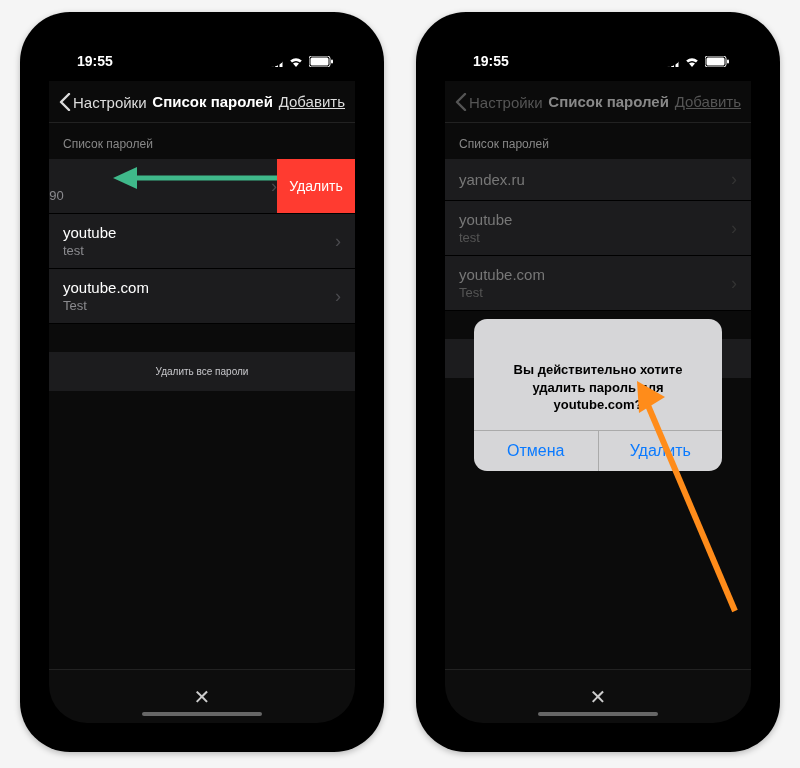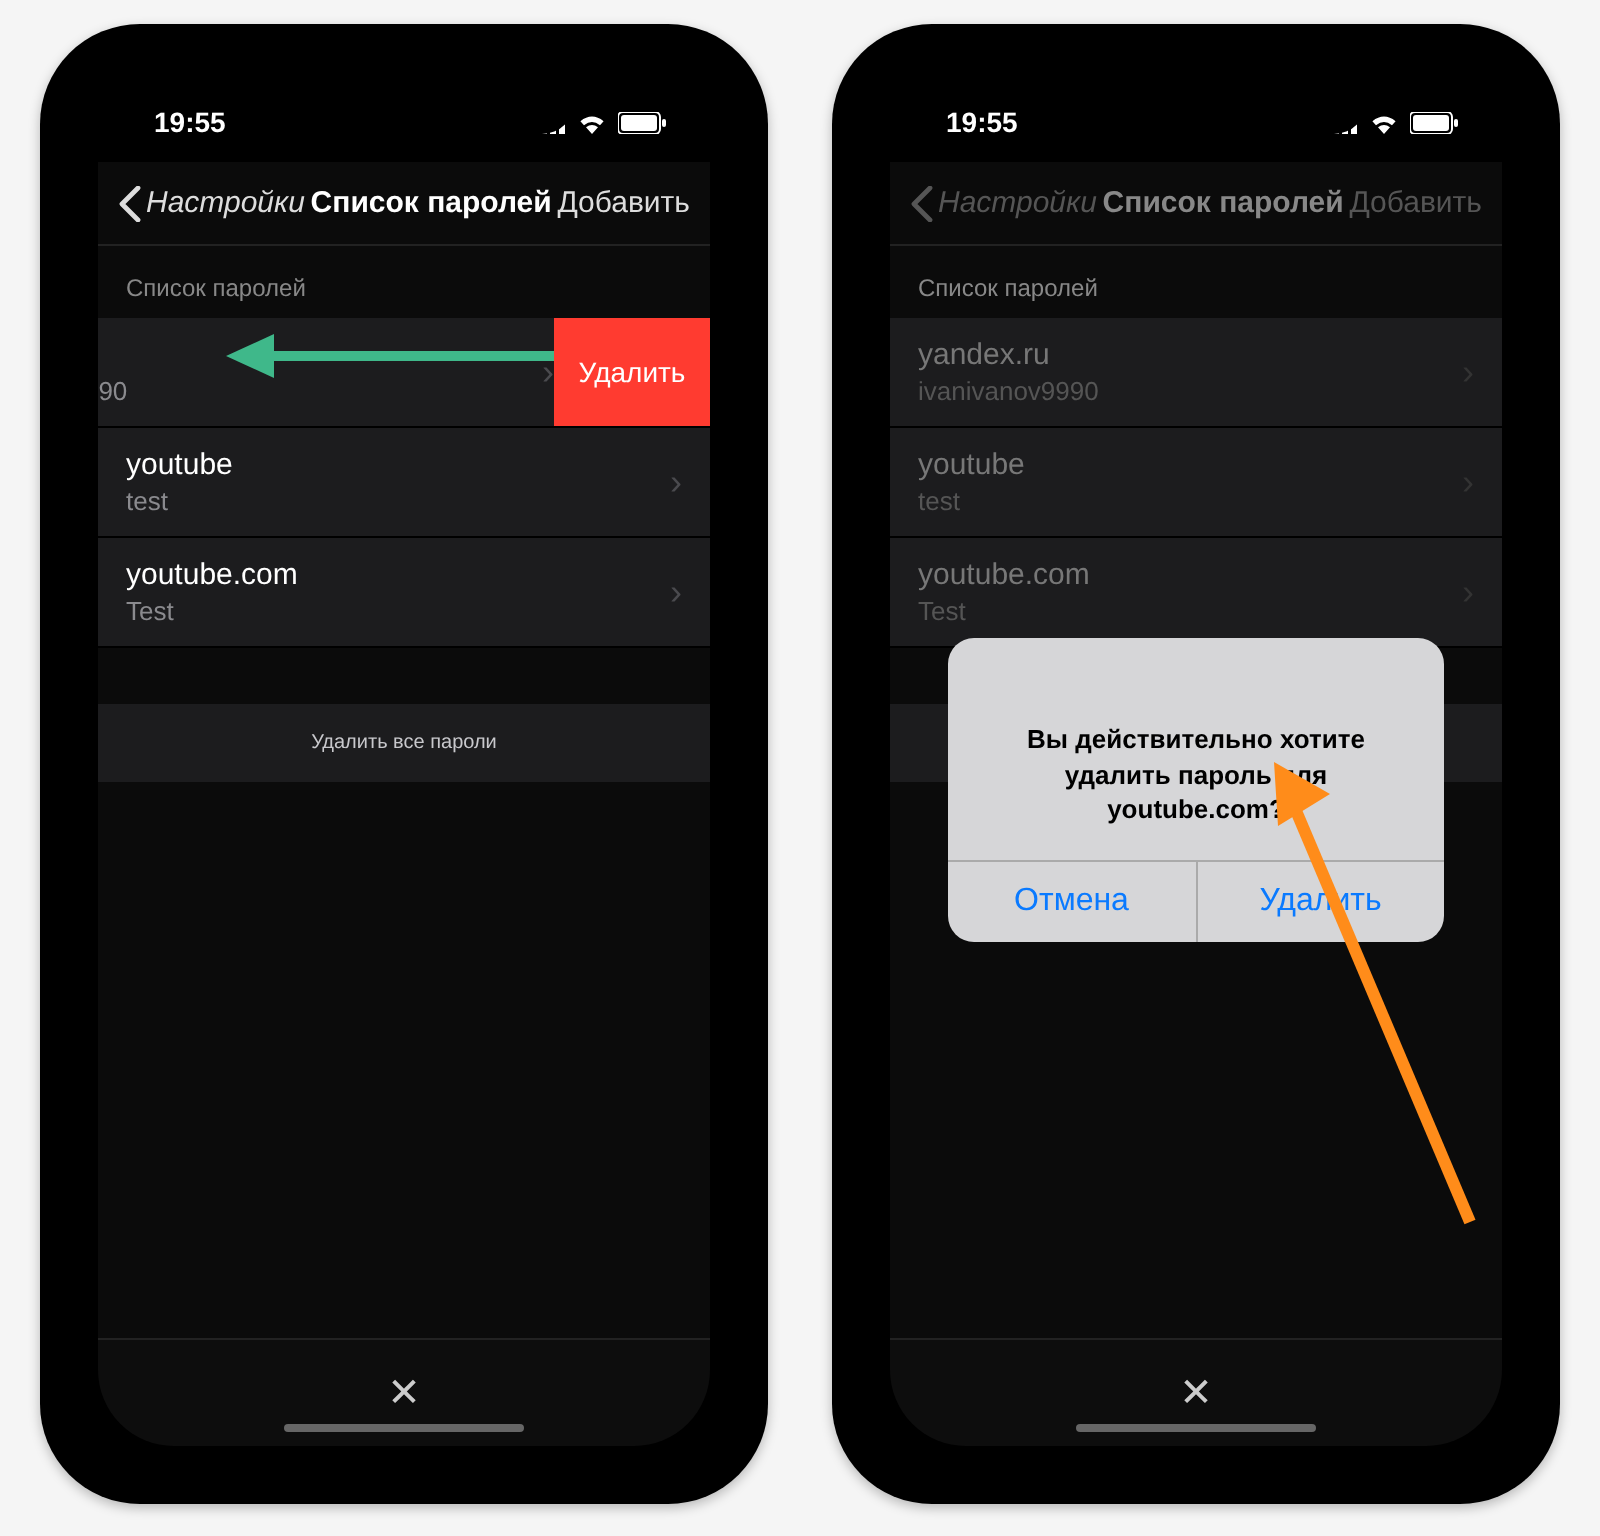--- a/index.html
+++ b/index.html
@@ -40,23 +40,23 @@
   }
   .status-icons { display: flex; gap: 5px; align-items: center; }
   .status-icons svg { display: block; }
   .nav {
     height: 42px; display: flex; align-items: center;
     justify-content: space-between; padding: 0 10px;
     color: #fff; font-size: 15px;
     border-bottom: 0.5px solid #222;
     background: #0b0b0b;
   }
-  .nav .back { display: flex; align-items: flex-start; color: #ddd; font-style: italic; }
+  .nav .back { display: flex; align-items: flex-end; color: #ddd; }
   .nav .title { font-weight: 600; flex: 1; text-align: center; }
-  .nav .add { color: #ddd; }
+  .nav .add { color: #ddd; text-decoration: underline; }
   .dim .nav .back, .dim .nav .add { color: #555; }
   .dim .nav .title { color: #888; }
   .section-header {
     font-size: 12px; color: #888; padding: 14px 14px 8px;
     background: #0b0b0b;
   }
   .row {
     background: #1c1c1e; padding: 10px 14px;
     border-bottom: 0.5px solid #000;
     display: flex; align-items: center; justify-content: space-between;
@@ -221,21 +221,20 @@
         <span style="margin-left:2px">Настройки</span>
       </div>
       <span class="title">Список паролей</span>
       <span class="add">Добавить</span>
     </div>
     <div class="section-header">Список паролей</div>
 
     <div class="row">
       <div class="texts">
         <span class="t1">yandex.ru</span>
-        <span class="t2">ivanivanov9990</span>
       </div>
       <span class="chev">›</span>
     </div>
     <div class="row">
       <div class="texts">
         <span class="t1">youtube</span>
         <span class="t2">test</span>
       </div>
       <span class="chev">›</span>
     </div>

